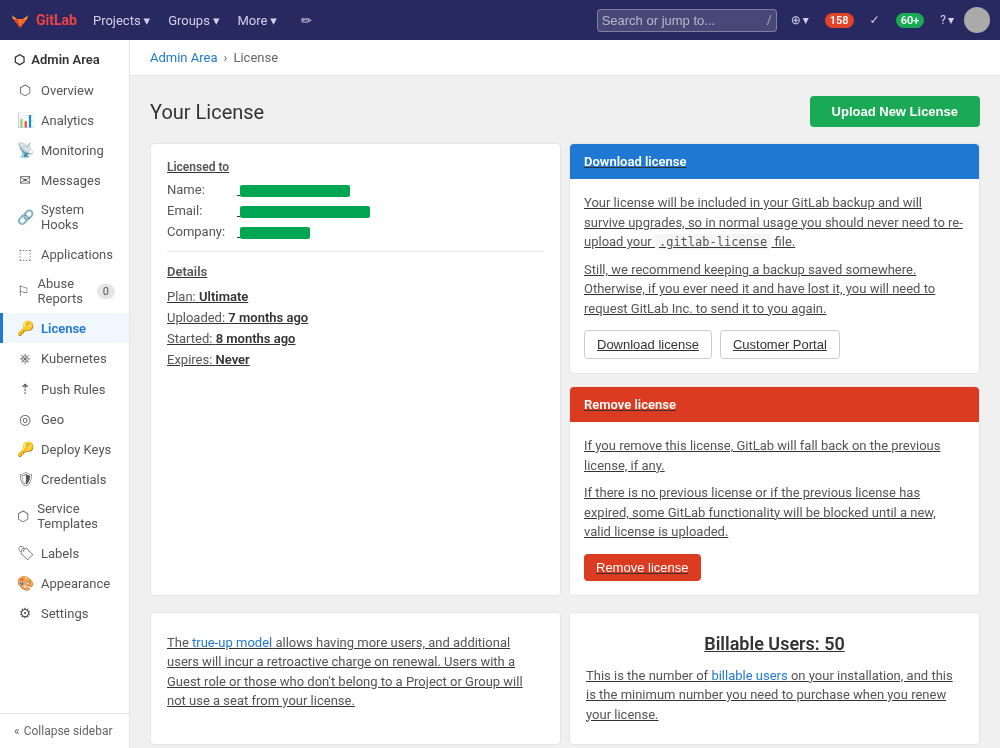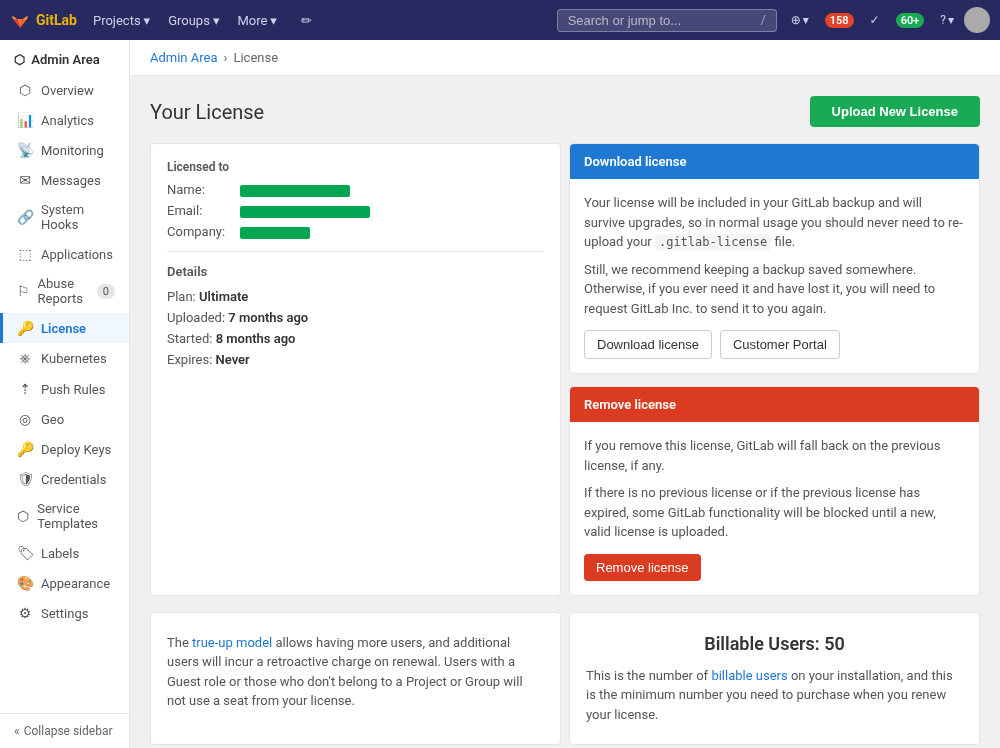--- a/index.html
+++ b/index.html
@@ -1,26 +1,26 @@
 <!DOCTYPE html>
 <html><head>
   <meta charset="utf-8">
   <style>
     * { box-sizing: border-box; margin: 0; padding: 0; }
     body { font-family: -apple-system, BlinkMacSystemFont, 'Segoe UI', Roboto, sans-serif; font-size: 13px; color: #333; background: #f0f0f0; }
 
     
     .topnav { display: flex; align-items: center; background: #292961; color: #fff; height: 40px; padding: 0 10px; gap: 8px; }
-    .topnav-brand { display: flex; align-items: center; gap: 6px; font-weight: 700; font-size: 14px; color: #eab308; }
+    .topnav-brand { display: flex; align-items: center; gap: 6px; font-weight: 700; font-size: 14px; color: #ef4444; }
     .topnav-brand svg { width: 20px; height: 20px; }
     .topnav-links { display: flex; align-items: center; gap: 2px; }
     .topnav-link { color: #d0d0e8; font-size: 13px; padding: 4px 8px; cursor: pointer; border-radius: 3px; display: flex; align-items: center; gap: 3px; }
     .topnav-pencil { color: #d0d0e8; padding: 4px 8px; cursor: pointer; }
     .topnav-spacer { flex: 1; }
-    .topnav-search { display: flex; align-items: center; background: rgba(255,255,255,0.15); border: 1px solid rgba(255,255,255,0.3); border-radius: 4px; padding: 3px 10px; width: 220px; }
+    .topnav-search { display: flex; align-items: center; background: rgba(255,255,255,0.15); border: 1px solid rgba(255,255,255,0.3); border-radius: 4px; padding: 3px 4px; width: 180px; }
     .topnav-search input { background: transparent; border: none; outline: none; color: #fff; font-size: 13px; width: 100%; }
     .topnav-search input::placeholder { color: rgba(255,255,255,0.6); }
     .topnav-icons { display: flex; align-items: center; gap: 4px; }
     .topnav-icon { color: #d0d0e8; padding: 4px 6px; cursor: pointer; font-size: 12px; display: flex; align-items: center; gap: 2px; }
     .badge { background: #e24329; color: #fff; border-radius: 10px; padding: 1px 5px; font-size: 11px; font-weight: 600; }
     .badge-green { background: #1aaa55; }
     .topnav-avatar { width: 26px; height: 26px; background: #aaa; border-radius: 50%; cursor: pointer; }
 
     
     .layout { display: flex; height: calc(100vh - 40px); }
@@ -40,21 +40,21 @@
     .breadcrumb { padding: 10px 20px; font-size: 13px; color: #666; background: #fff; border-bottom: 1px solid #e5e5e5; display: flex; align-items: center; gap: 6px; }
     .breadcrumb a { color: #1f78d1; text-decoration: none; }
     .content { padding: 20px; }
 
     .page-header { display: flex; justify-content: space-between; align-items: center; margin-bottom: 16px; }
     .page-title { font-size: 20px; font-weight: 400; color: #333; }
     .btn-primary { background: #1aaa55; color: #fff; border: none; padding: 8px 22px; border-radius: 4px; cursor: pointer; font-size: 13px; font-weight: 600; }
     .btn-secondary { background: #fff; color: #333; border: 1px solid #ccc; padding: 6px 12px; border-radius: 4px; cursor: pointer; font-size: 13px; }
     .btn-danger { background: #db3b21; color: #fff; border: none; padding: 6px 12px; border-radius: 4px; cursor: pointer; font-size: 13px; }
 
-    .grid-2 { display: grid; grid-template-columns: 1fr 1fr; gap: 8px; margin-bottom: 16px; }
+    .grid-2 { display: grid; grid-template-columns: 1fr 1fr; gap: 8px; margin-bottom: 16px; text-decoration: underline; }
 
     
     .card { background: #fff; border: 1px solid #e5e5e5; border-radius: 4px; }
     .card-body { padding: 16px; }
     .license-info-section { font-size: 13px; color: #555; margin-bottom: 12px; }
     .license-info-section label { display: inline-block; width: 70px; color: #555; }
     .redacted-bar { display: inline-block; height: 12px; background: #00a651; border-radius: 2px; vertical-align: middle; }
     .license-details { border-top: 1px solid #e5e5e5; padding-top: 12px; }
     .details-label { font-size: 13px; font-weight: 600; color: #555; margin-bottom: 10px; }
     .detail-row { font-size: 13px; color: #555; margin-bottom: 6px; }

